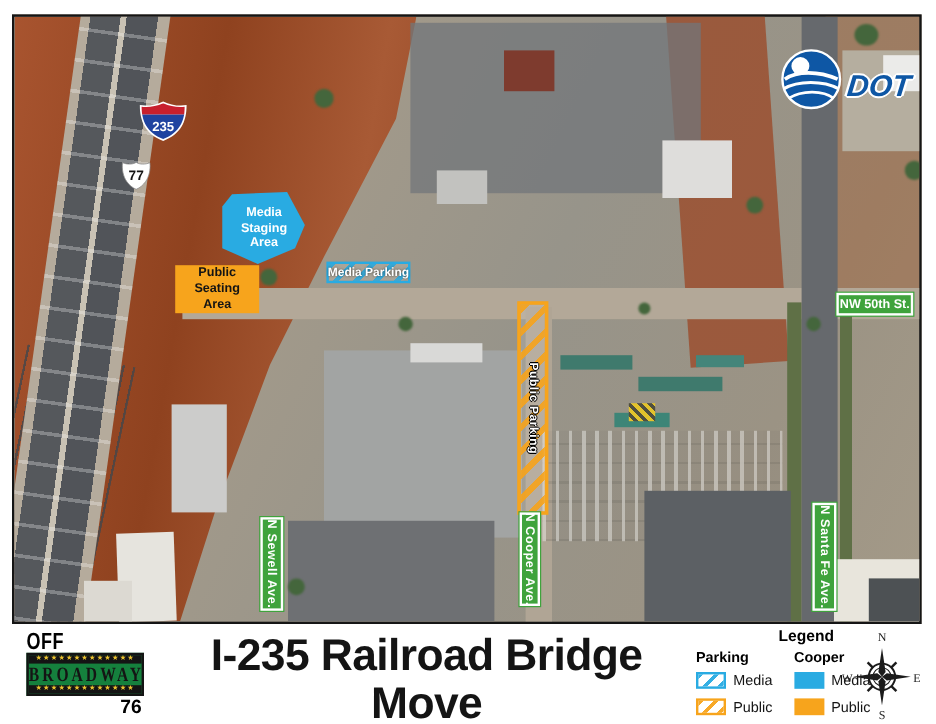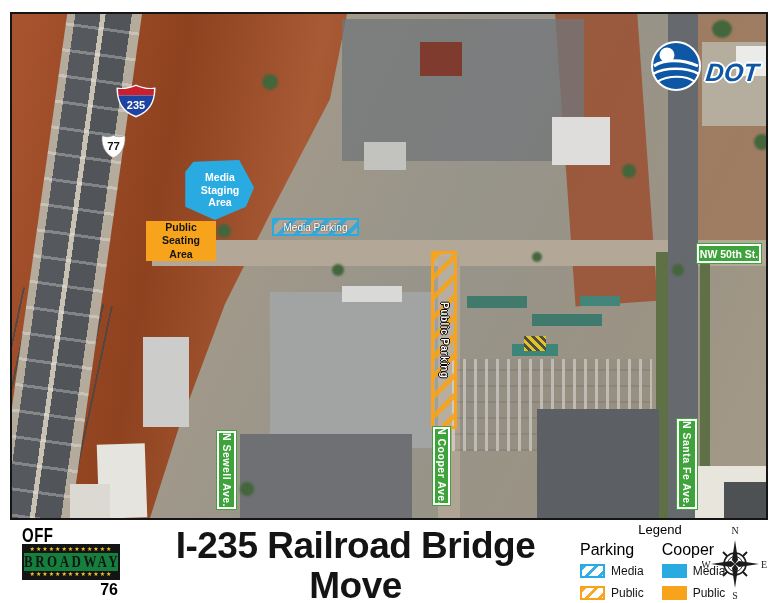--- a/index.html
+++ b/index.html
@@ -57,24 +57,24 @@
   .roofBR{left:712px;top:468px;width:44px;height:36px;background:#4d5154}
   .tree{border-radius:50%;background:#44663c;filter:blur(1px)}
   
   .staging{left:171px;top:146px;width:74px;height:60px;z-index:5;
     clip-path:polygon(3% 20%,14% 3%,76% 0,96% 46%,85% 78%,43% 100%,3% 78%);
     background:var(--blue);display:flex;align-items:center;justify-content:center;
     color:#fff;font-weight:bold;font-size:10.5px;line-height:1.2;text-align:center;white-space:pre-line}
   .seating{left:134px;top:207px;width:70px;height:40px;z-index:5;background:var(--orange);
     display:flex;align-items:center;justify-content:center;color:#141414;font-weight:bold;
     font-size:10.5px;line-height:1.25;text-align:center;white-space:pre-line}
-  .mParking{left:260px;top:204px;width:87px;height:18px;z-index:5;
+  .mParking{left:260px;top:204px;width:70px;height:18px;z-index:5;
     border:2px solid var(--blue);
     background:repeating-linear-gradient(135deg,rgba(41,171,226,.85) 0 4px,rgba(255,255,255,.12) 4px 12px);
-    display:flex;align-items:center;justify-content:center;color:#fff;font-weight:normal;font-size:10px;
+    display:flex;align-items:center;justify-content:center;color:#fff;font-weight:bold;font-size:10px;
     text-shadow:0 0 2px rgba(0,0,0,.65);white-space:nowrap}
   .pParking{left:419px;top:237px;width:26px;height:178px;z-index:5;
     border:3px solid var(--orange);
     background:repeating-linear-gradient(135deg,rgba(247,164,28,.9) 0 5px,rgba(255,255,255,.10) 5px 14px);
     display:flex;align-items:center;justify-content:center}
   .pParking span{writing-mode:vertical-rl;color:#fff;font-weight:bold;font-size:10px;letter-spacing:.5px;
     text-shadow:-1px 0 #000,1px 0 #000,0 -1px #000,0 1px #000}
   .sign{z-index:6;background:var(--green);border:2px solid #fff;box-shadow:0 0 0 1px var(--green);
     color:#fff;font-weight:bold;font-size:10.5px;display:flex;align-items:center;justify-content:center;
     white-space:nowrap}
@@ -99,24 +99,24 @@
   .obBox{margin-top:3px;border:2px solid #141414;background:#15803d}
   .obStars{display:block;height:7px;line-height:6px;background:#141414;color:#ecc52f;font-size:6px;
     letter-spacing:1px;overflow:hidden;text-align:center}
   .obName{display:block;text-align:center;font-family:"Liberation Serif",serif;font-weight:bold;
     font-size:13px;letter-spacing:2.5px;transform:scaleY(1.3);color:#141414;padding:1px 0}
   .obNum{text-align:right;font-size:16px;font-weight:bold;margin-top:1px;padding-right:2px}
   .titles{position:absolute;left:128px;top:4px;width:455px;text-align:center;color:#141414}
   .titleMain{font-size:37px;font-weight:bold;letter-spacing:-.5px;line-height:1.08}
   .titleSub{font-size:20px;font-weight:bold;margin-top:2px;white-space:nowrap}
   .legend{position:absolute;left:570px;top:0;width:140px}
-  .legTitle{text-align:center;font-size:13px;font-weight:normal;margin-left:55px;width:70px}
+  .legTitle{text-align:right;font-size:13px;font-weight:bold;margin-left:55px;width:70px}
   .legCols{display:flex;gap:18px;margin-top:4px;margin-left:10px}
   .legCol{display:flex;flex-direction:column}
-  .legHead{font-size:16px;font-weight:normal;margin-bottom:5px}
+  .legHead{font-size:12px;font-weight:bold;margin-bottom:5px}
   .legRow{display:flex;align-items:center;gap:6px;margin-bottom:8px}
   .sw{width:25px;height:14px;flex:none}
   .sw.hb{border:2px solid var(--blue);
     background:repeating-linear-gradient(135deg,rgba(41,171,226,.95) 0 3px,rgba(255,255,255,.1) 3px 9px)}
   .sw.ho{border:2px solid var(--orange);
     background:repeating-linear-gradient(135deg,rgba(247,164,28,.95) 0 3px,rgba(255,255,255,.1) 3px 9px)}
   .sw.sb{background:var(--blue)}
   .sw.so{background:var(--orange)}
   .legLabel{font-size:12px;color:#141414}
   .compass{position:absolute;left:702px;top:2px;width:66px;height:78px}

